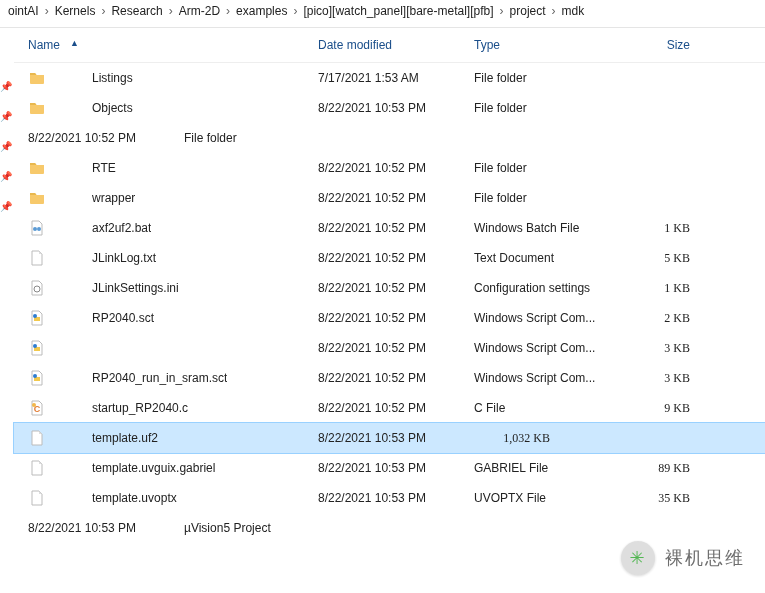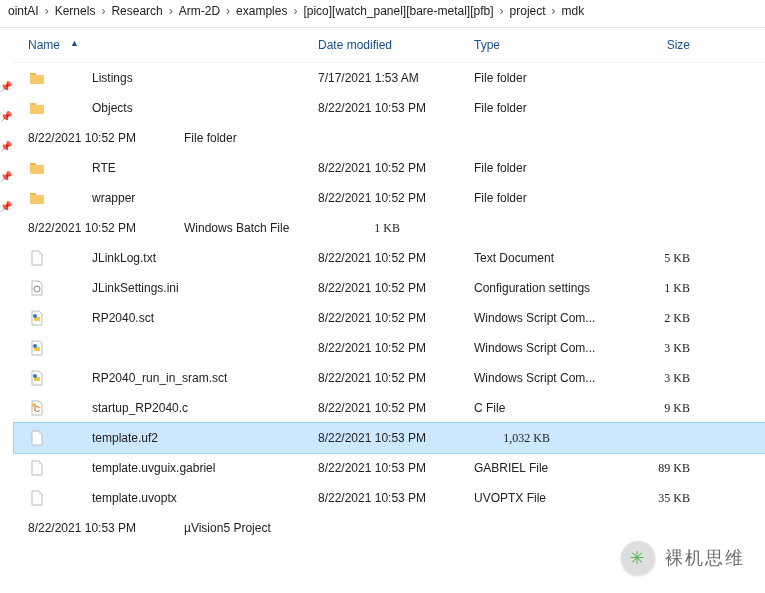--- a/index.html
+++ b/index.html
@@ -193,20 +193,30 @@
                 <path fill="#e9b84e" d="M1 3h5l1.5 2H1z"></path>
               </svg>
             </span>
             <span class="fname">wrapper</span>
           </div>
           <div class="cell-date">8/22/2021 10:52 PM</div>
           <div class="cell-type">File folder</div>
           <div class="cell-size"></div>
         </div>
         <div class="row">
+          <div class="cell-name">
+            <span class="icon">
+              <svg viewBox="0 0 16 16">
+                <path fill="#fff" stroke="#bbb" d="M3 1h7l3 3v11H3z"></path>
+                <circle cx="6" cy="9" r="2" fill="#5b9bd5"></circle>
+                <circle cx="10" cy="9" r="2" fill="#5b9bd5"></circle>
+              </svg>
+            </span>
+            <span class="fname">axf2uf2.bat</span>
+          </div>
           <div class="cell-date">8/22/2021 10:52 PM</div>
           <div class="cell-type">Windows Batch File</div>
           <div class="cell-size">1 KB</div>
         </div>
         <div class="row">
           <div class="cell-name">
             <span class="icon">
               <svg viewBox="0 0 16 16">
                 <path fill="#fff" stroke="#bbb" d="M3 1h7l3 3v11H3z"></path>
                 <path fill="#ddd" d="M10 1v3h3z"></path>

